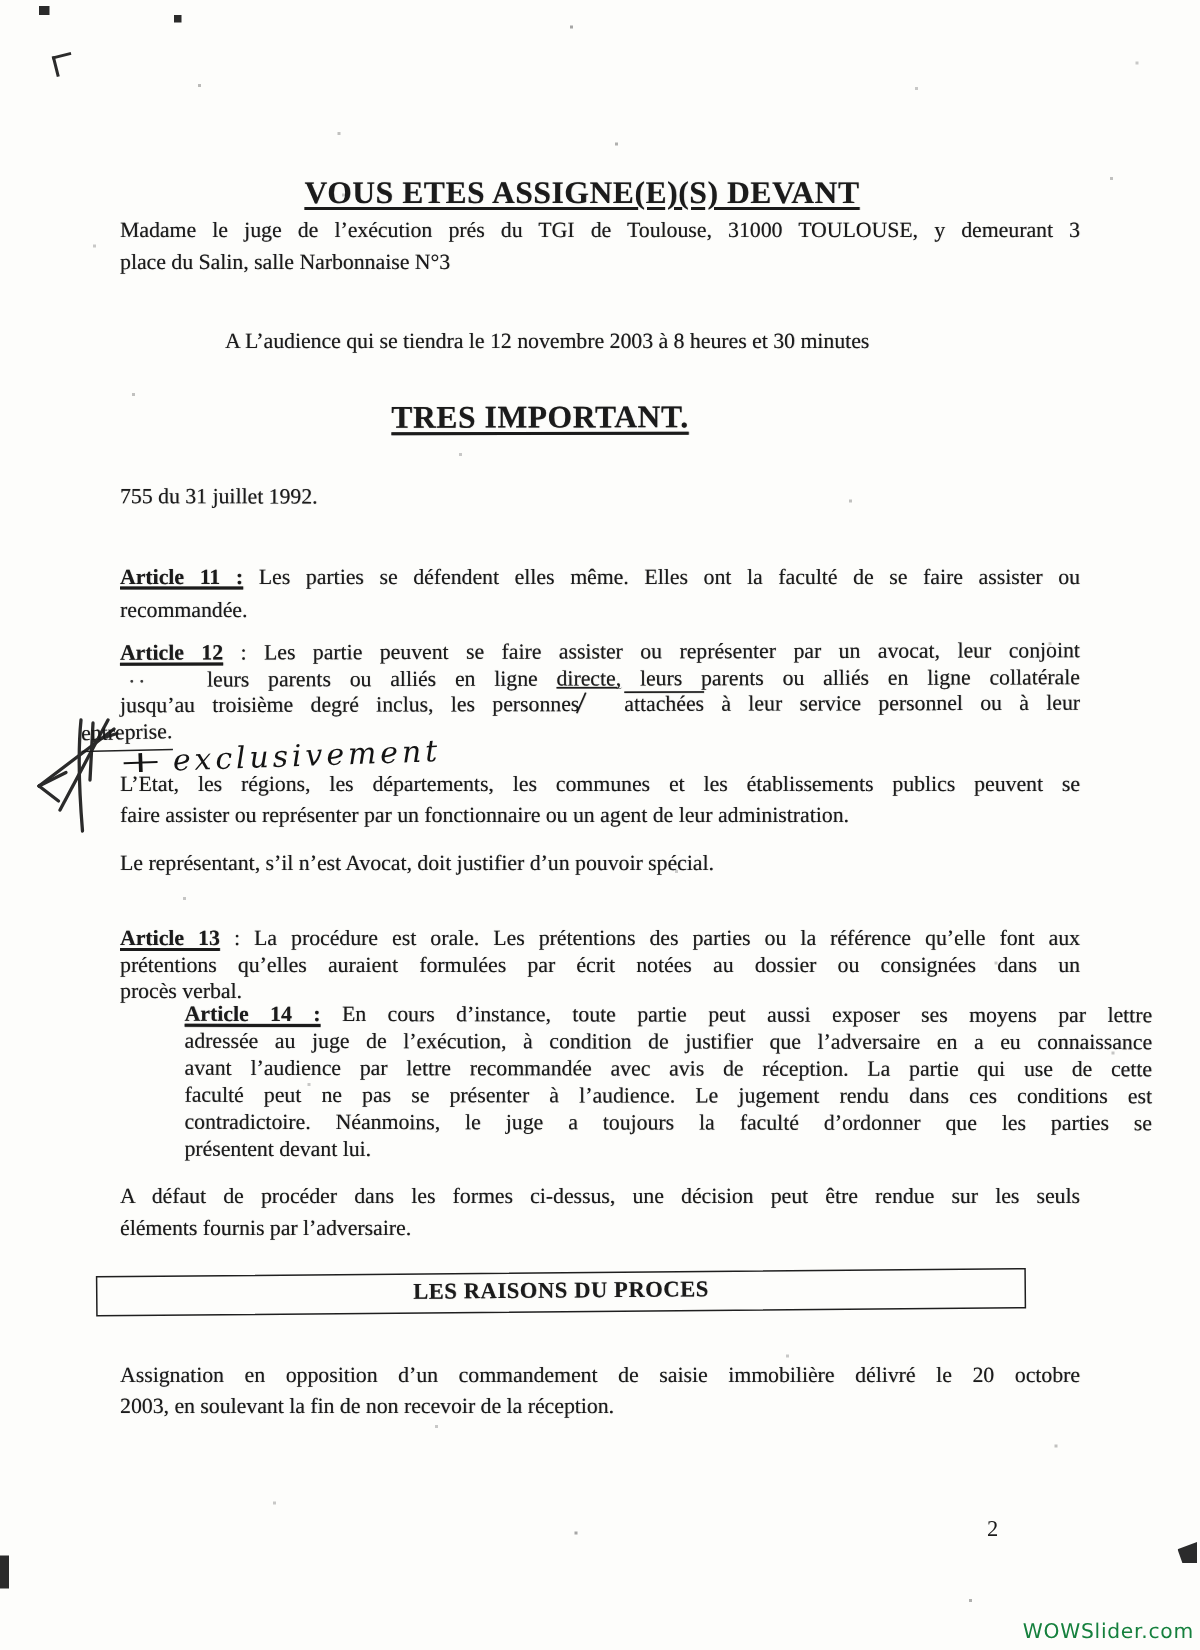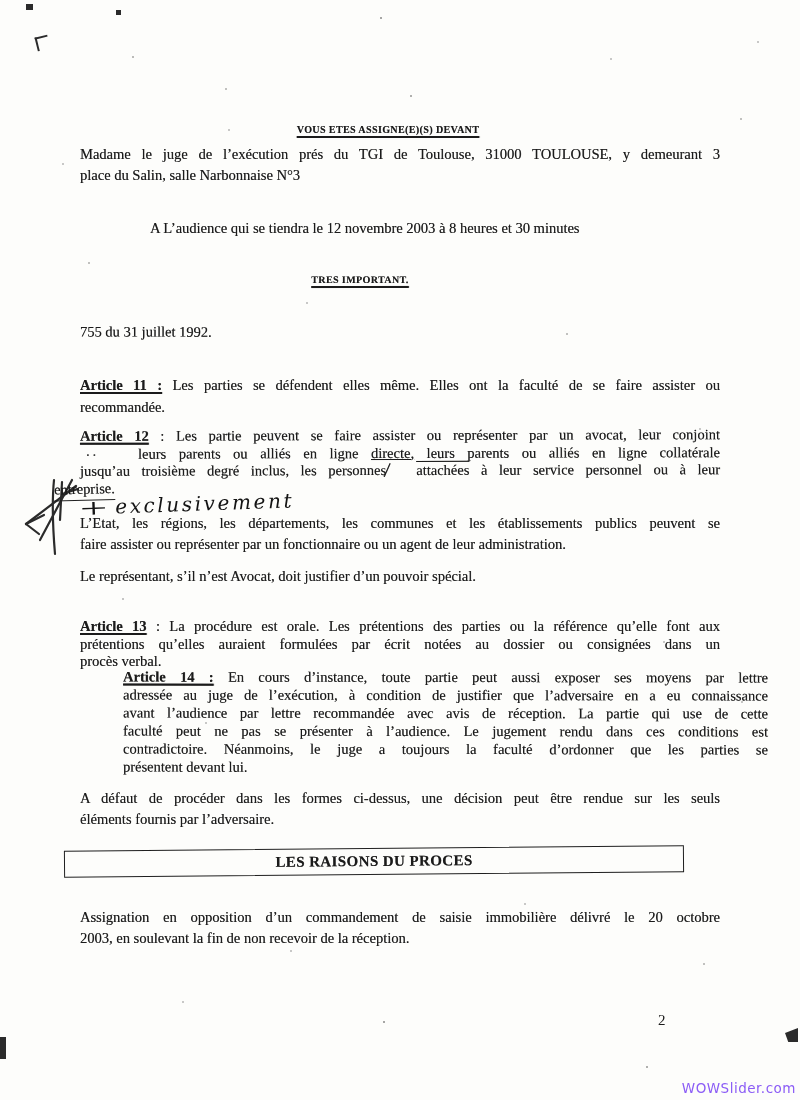--- a/index.html
+++ b/index.html
@@ -11,21 +11,21 @@
   }
   .block{
     position:absolute;left:80px;width:640px;
     font-size:14.5px;line-height:20.5px;
     text-shadow:0.2px 0 0.5px rgba(10,10,10,.55);
   }
   .line{min-height:1em;}
   .jl{text-align:justify;text-align-last:justify;}
   .alabel{font-weight:bold;text-decoration:underline;text-decoration-thickness:1.5px;text-underline-offset:2px;}
   .center{text-align:center;}
-  .headline{font-weight:bold;font-size:10px;letter-spacing:.4px;
+  .headline{font-weight:bold;font-size:21px;letter-spacing:.4px;
     text-decoration:underline;text-decoration-thickness:1.6px;text-underline-offset:3px;}
   .u{text-decoration:underline;text-decoration-thickness:1px;}
   .over{text-decoration:overline;text-decoration-thickness:1.4px;padding-left:28px;}
   .hslash{display:inline-block;transform:rotate(10deg) scale(1.05,1.5);font-weight:600;margin:0 -1px;}
   .dots{position:absolute;left:6px;top:-3px;letter-spacing:3px;color:#3a3a3a;}
 
   
   #title-block{top:118px;left:0;width:776px;}
   #intro{top:144px;line-height:20.5px;}
   #audience{top:218px;left:150px;width:560px;}
@@ -47,21 +47,21 @@
     display:flex;align-items:center;justify-content:center;
     background:#fdfdfb;
   }
   #raisons-heading{font-weight:bold;font-size:15px;letter-spacing:.4px;
     text-shadow:0.2px 0 0.5px rgba(10,10,10,.55);}
   #assignation{top:907px;line-height:21px;}
   #page-number{position:absolute;left:658px;top:1012px;font-size:15px;}
   #watermark{
     position:absolute;right:4px;top:1080px;
     font-family:"DejaVu Sans", sans-serif;font-size:13.5px;
-    color:#8b5cf6;letter-spacing:.5px;text-shadow:none;
+    color:#15803d;letter-spacing:.5px;text-shadow:none;
   }
 
   
   #handwriting{position:absolute;left:86px;top:490px;transform:rotate(-2deg);color:#141414;white-space:nowrap;}
   .hw-plus{display:inline-block;font-size:27px;transform:scaleX(1.8);margin-right:14px;vertical-align:-3px;font-weight:500;}
   .hw-word{font-family:"DejaVu Serif", serif;font-style:italic;font-size:20px;letter-spacing:2.6px;}
   #margin-scribble{position:absolute;left:20px;top:478px;}
 
   
   .artifact{position:absolute;background:#2b2b2b;}

